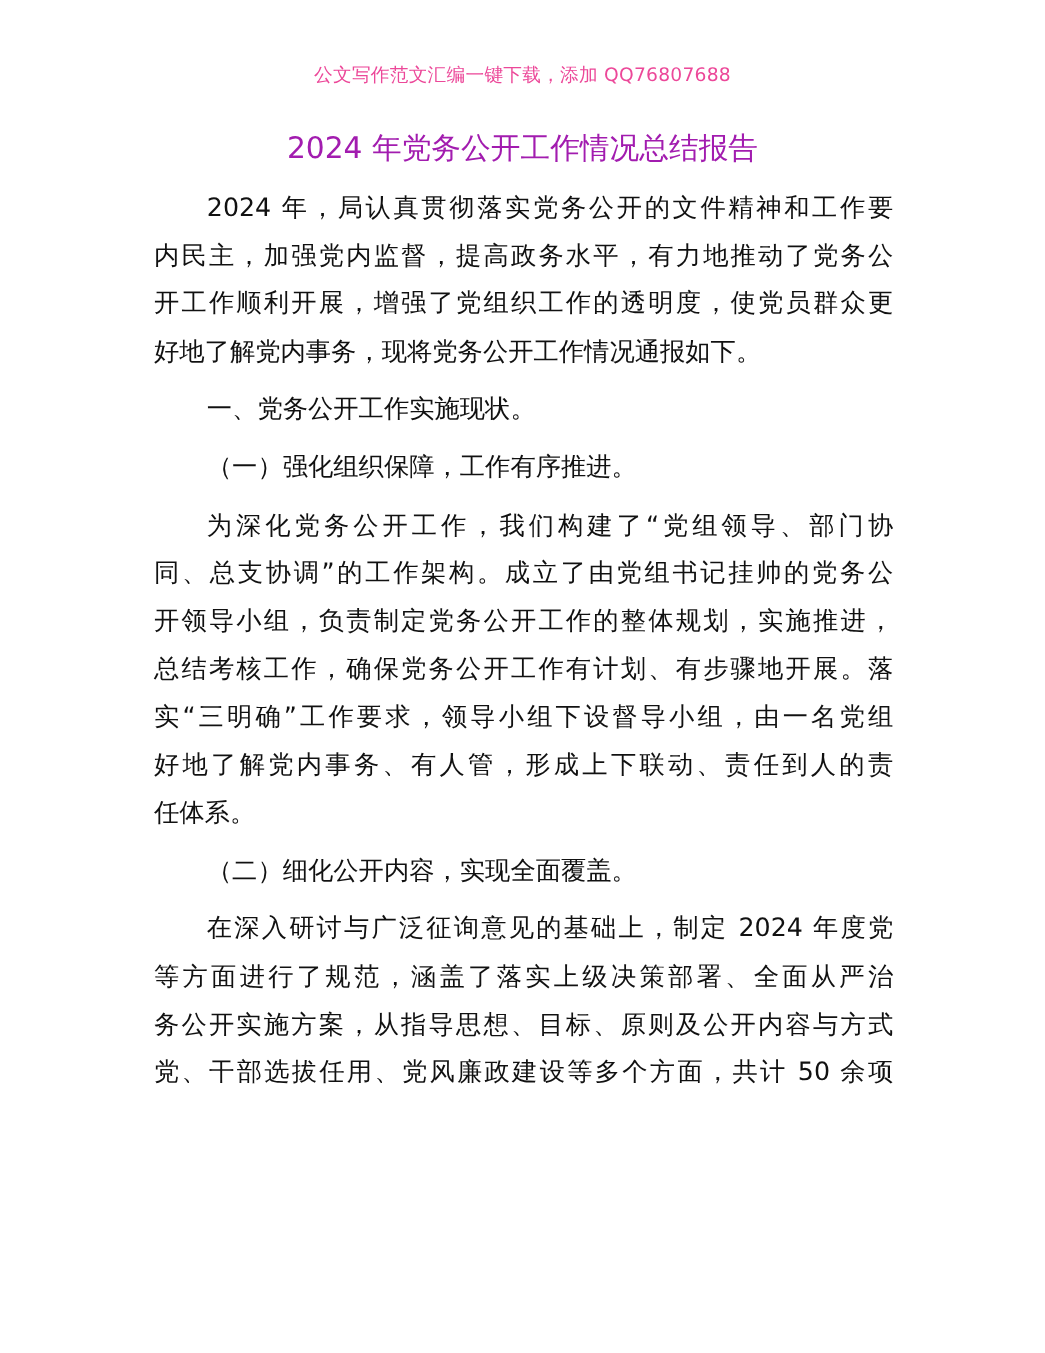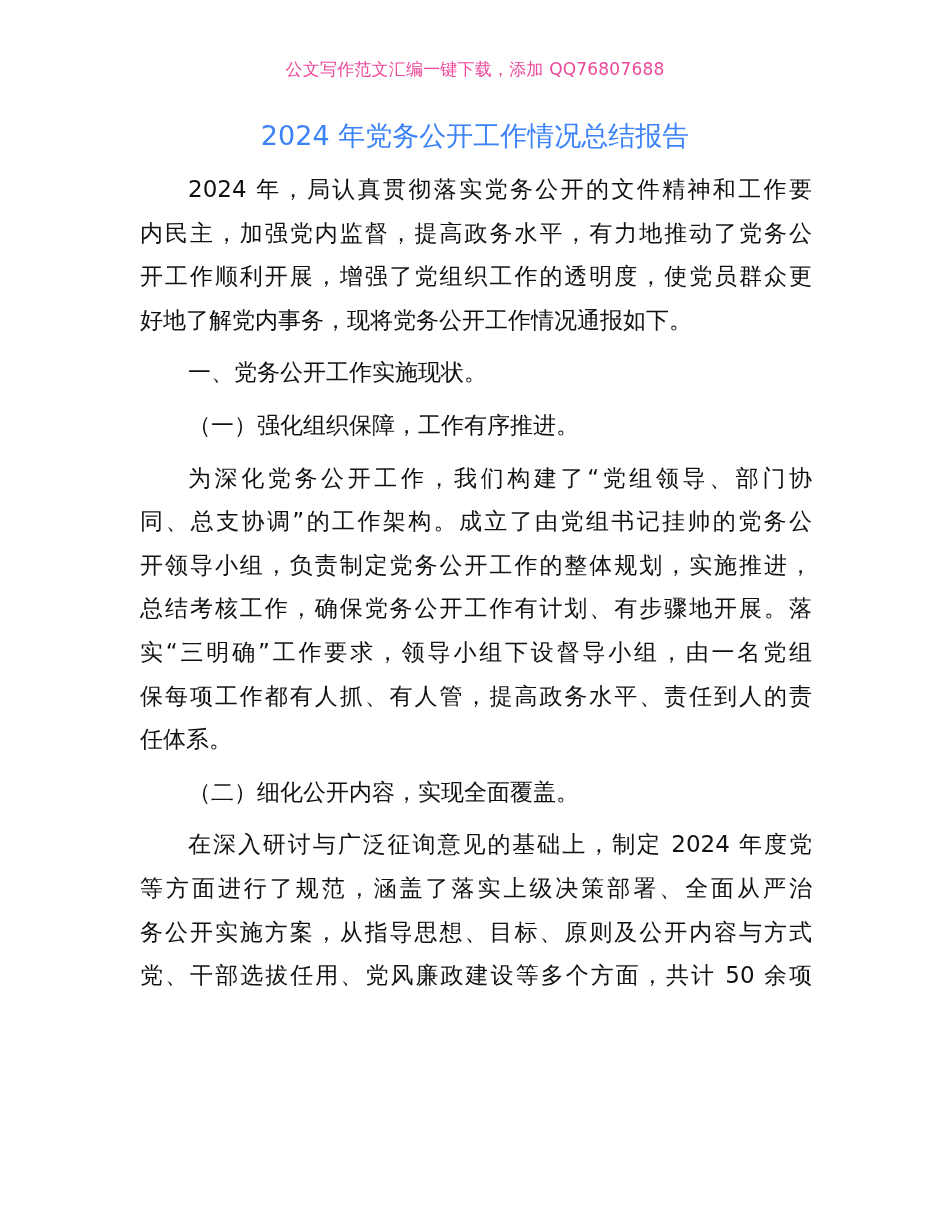--- a/index.html
+++ b/index.html
@@ -27,21 +27,21 @@
       letter-spacing: 0.2px;
     }
     .doc-title {
       position: absolute;
       top: 114px;
       left: 0;
       width: 950px;
       text-align: center;
       font-size: 27px;
       line-height: 44px;
-      color: #3b82f6;
+      color: #a21caf;
     }
     .body-text {
       position: absolute;
       left: 140px;
       width: 672px;
       top: 168px;
     }
     .line {
       height: 43.6px;
       line-height: 43.6px;
@@ -83,21 +83,21 @@
 
   <div class="line indent last">（一）强化组织保障，工作有序推进。</div>
   <div class="gap"></div>
 
   <div>
     <div class="line indent">为深化党务公开工作，我们构建了“党组领导、部门协</div>
     <div class="line">同、总支协调”的工作架构。成立了由党组书记挂帅的党务公</div>
     <div class="line">开领导小组，负责制定党务公开工作的整体规划，实施推进，</div>
     <div class="line">总结考核工作，确保党务公开工作有计划、有步骤地开展。落</div>
     <div class="line">实“三明确”工作要求，领导小组下设督导小组，由一名党组</div>
-    <div class="line">保每项工作都有人抓、有人管，提高政务水平、责任到人的责</div>
+    <div class="line">好地了解党内事务、有人管，形成上下联动、责任到人的责</div>
     <div class="line last">任体系。</div>
   </div>
   <div class="gap"></div>
 
   <div class="line indent last">（二）细化公开内容，实现全面覆盖。</div>
   <div class="gap"></div>
 
   <div>
     <div class="line indent">在深入研讨与广泛征询意见的基础上，制定 2024 年度党</div>
     <div class="line">等方面进行了规范，涵盖了落实上级决策部署、全面从严治</div>

